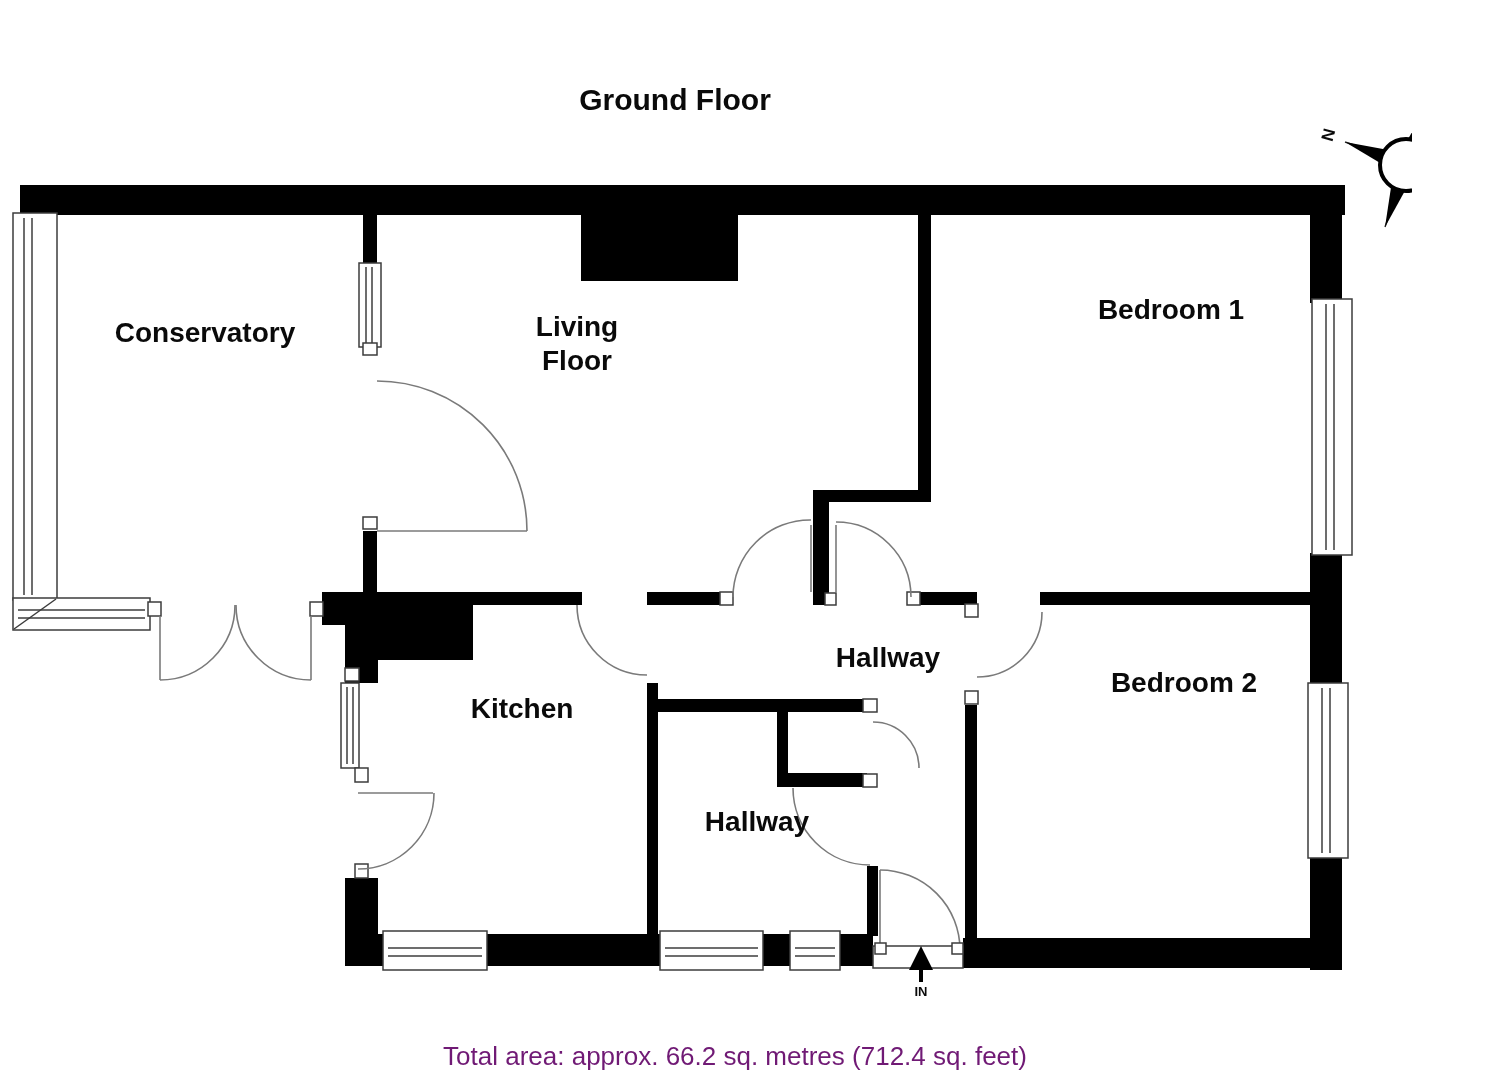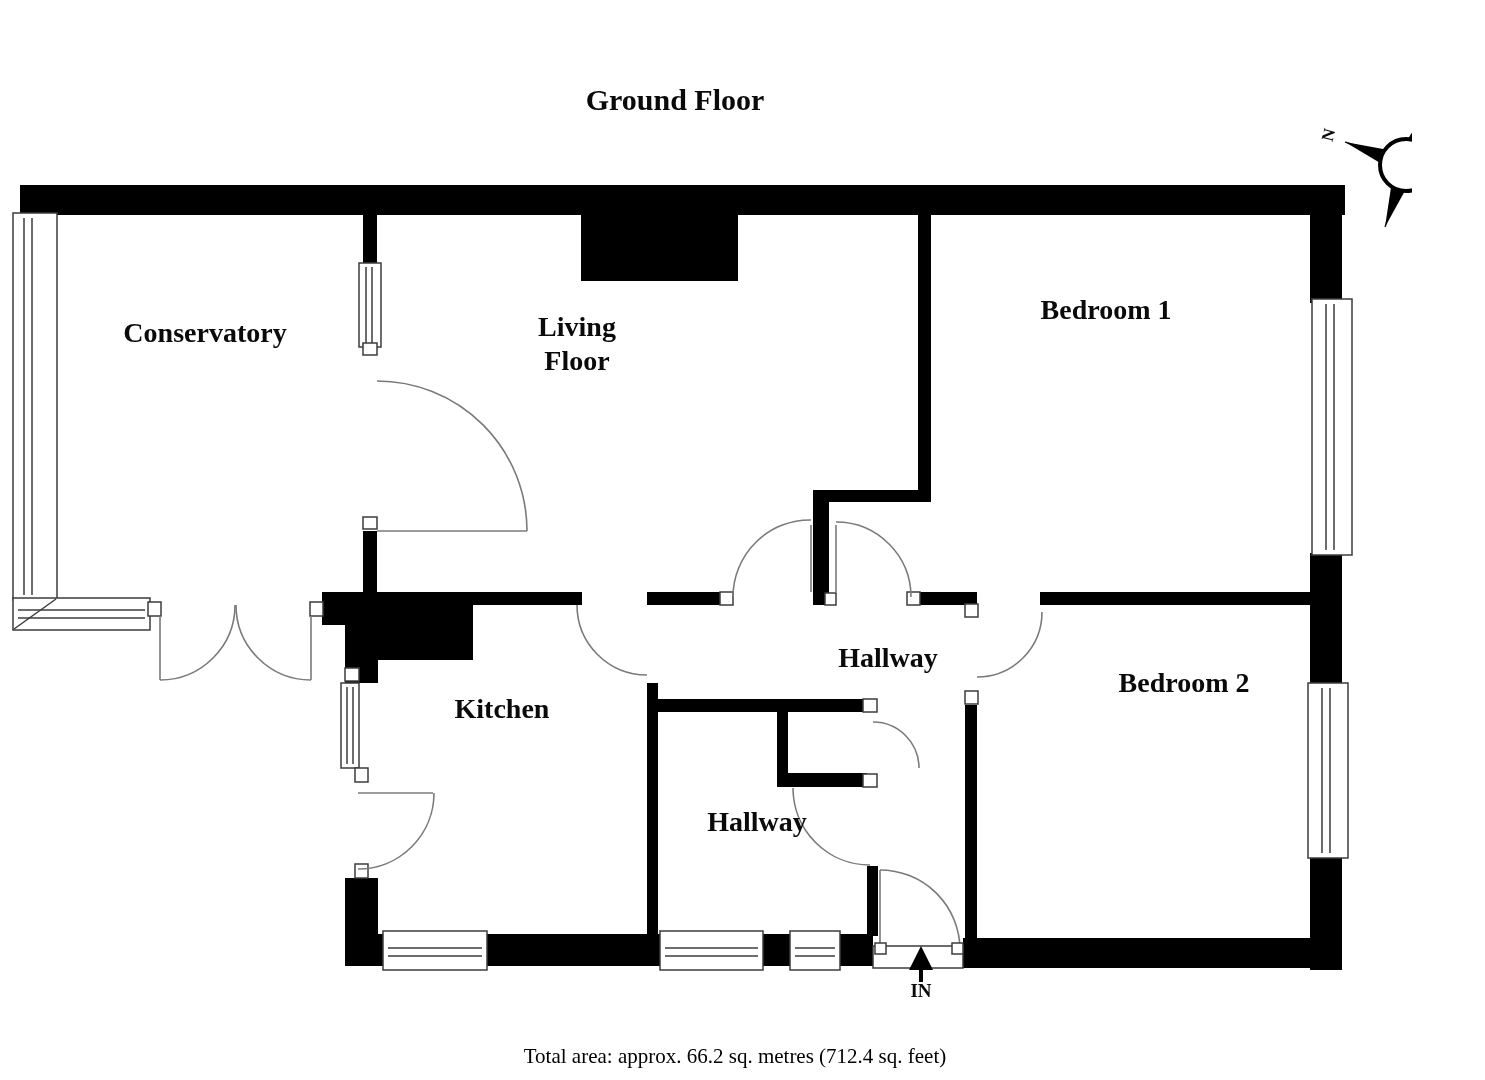--- a/index.html
+++ b/index.html
@@ -1,27 +1,27 @@
 <!DOCTYPE html>
 <html><head>
 <meta charset="utf-8">
 <style>
   html,body{margin:0;padding:0;background:#ffffff;}
   #plan{position:relative;width:1412px;height:1080px;background:#ffffff;
-        font-family:Liberation Serif, serif;overflow:hidden;}
+        font-family:Liberation Sans, sans-serif;overflow:hidden;}
   #plan svg{position:absolute;left:0;top:0;}
   .room-label{position:absolute;transform:translate(-50%,-50%);
       font-weight:bold;font-size:28px;color:#0a0a0a;white-space:nowrap;
       text-align:center;line-height:34px;}
   .page-title{position:absolute;transform:translate(-50%,-50%);
       font-weight:bold;font-size:30px;color:#0a0a0a;white-space:nowrap;}
   .caption{position:absolute;transform:translate(-50%,-50%);
-      font-size:21px;color:#000000;white-space:nowrap;}
+      font-size:26px;color:#701a75;white-space:nowrap;}
   .in-label{position:absolute;transform:translate(-50%,-50%);
-      font-weight:bold;font-size:19px;color:#0a0a0a;}
+      font-weight:bold;font-size:13px;color:#0a0a0a;}
   .north-label{position:absolute;transform:translate(-50%,-50%) rotate(-75deg);
       font-weight:bold;font-size:17px;color:#0a0a0a;}
 </style>
 </head>
 <body>
 
 <div id="plan">
 
 <svg width="1485" height="1080" viewBox="0 0 1485 1080">
 
@@ -180,25 +180,25 @@
 
   <div class="page-title" style="left:675px;top:100px;">Ground Floor</div>
 
   <div class="room-label" style="left:205px;top:333px;">Conservatory</div>
 
   <div class="room-label" style="left:577px;top:344px;">
     <div>Living</div>
     <div>Floor</div>
   </div>
 
-  <div class="room-label" style="left:1106px;top:310px;">Bedroom 1</div>
+  <div class="room-label" style="left:1171px;top:310px;">Bedroom 1</div>
 
   <div class="room-label" style="left:1138px;top:683px;margin-left:46px;">Bedroom 2</div>
 
-  <div class="room-label" style="left:502px;top:709px;">Kitchen</div>
+  <div class="room-label" style="left:522px;top:709px;">Kitchen</div>
 
   <div class="room-label" style="left:888px;top:658px;">Hallway</div>
 
   <div class="room-label" style="left:757px;top:822px;">Hallway</div>
 
   <div class="in-label" style="left:921px;top:991px;">IN</div>
 
   <div class="north-label" style="left:1329px;top:135px;">N</div>
 
   <div class="caption" style="left:735px;top:1056px;">Total area: approx. 66.2 sq. metres (712.4 sq. feet)</div>

